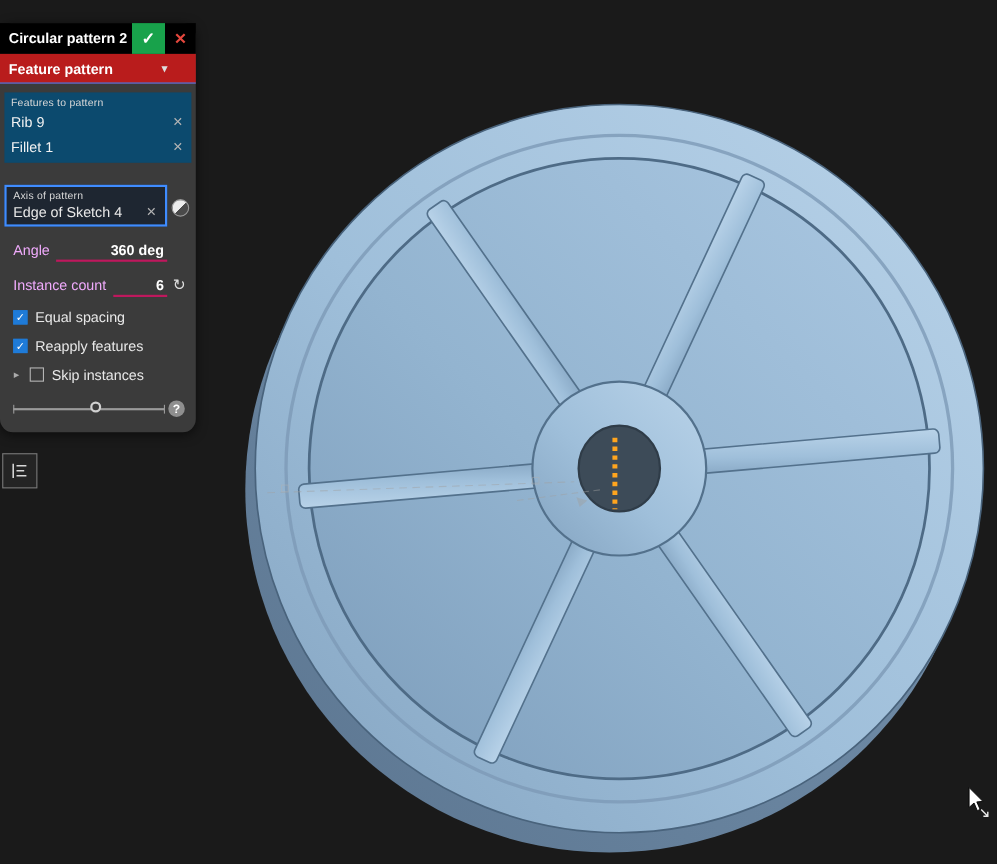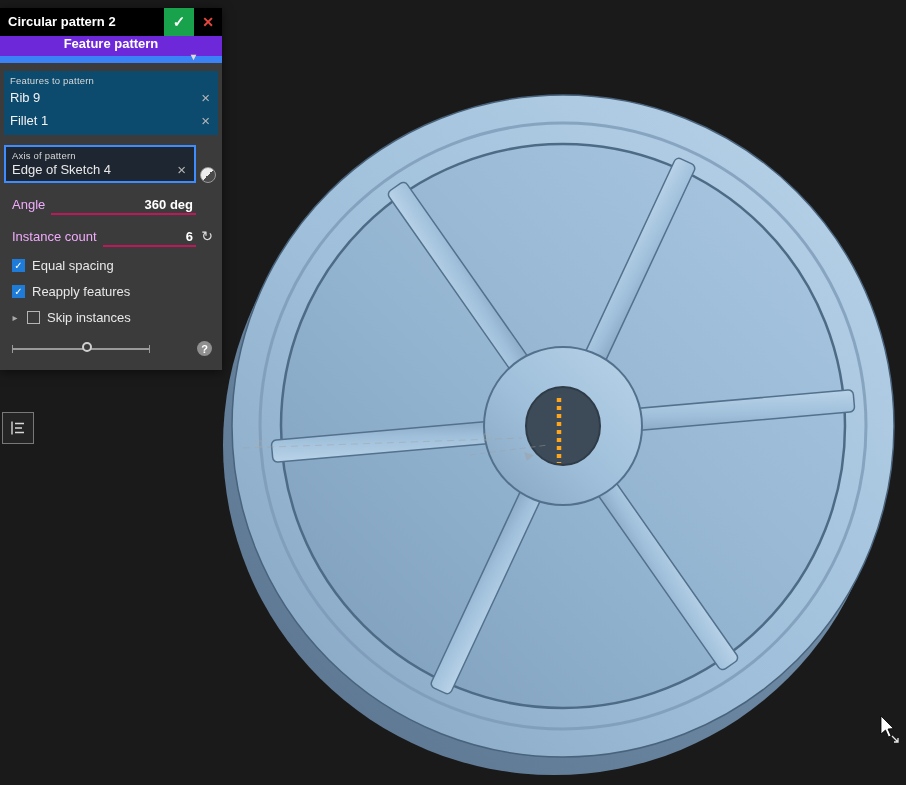--- a/index.html
+++ b/index.html
@@ -7,55 +7,55 @@
     width: 906px; height: 785px; overflow: hidden;
     background: #1a1a1a;
     font-family: "Liberation Sans", sans-serif;
     position: relative;
   }
   
   #viewport { position: absolute; left: 0; top: 0; z-index: 0; }
 
   
   .panel {
-    position: absolute; left: 0; top: 8px; width: 222px;
+    position: absolute; left: 0; top: 21px; width: 178px;
     background: #3b3b3b; color: #e8e8e8; z-index: 10;
     box-shadow: 0 2px 10px rgba(0,0,0,.55);
     font-size: 13px;
+    border-radius: 12px;
   }
   .titlebar { display: flex; align-items: stretch; background: #000; height: 28px; }
   .titlebar .title {
     flex: 1; color: #fff; font-weight: bold; font-size: 13px;
     line-height: 28px; padding-left: 8px; white-space: nowrap;
   }
   .btn-confirm {
     width: 30px; background: #18a24b; color: #fff; display: flex;
     align-items: center; justify-content: center; font-weight: bold; font-size: 15px;
     cursor: pointer;
   }
   .btn-close {
     width: 28px; color: #e5473d; display: flex; align-items: center;
     justify-content: center; font-weight: bold; font-size: 14px; cursor: pointer;
   }
   .dropdown {
-    display: flex; align-items: center; background: #6d28d9; height: 27px;
+    display: flex; align-items: center; background: #b91c1c; height: 27px;
     padding: 0 8px; color: #fff; font-weight: bold; cursor: pointer;
-    border-bottom: 7px solid #3b82f6;
-    flex-direction: column;
+    border-bottom: 1px solid #3b82f6;
   }
   .dropdown .caret { margin-left: auto; margin-right: 18px; font-size: 10px; color: #ddd; }
 
   .panel-body { padding: 8px 4px 12px; }
 
   .features-box { background: #0c4a6e; padding: 4px 6px 3px; }
   .mini-label { font-size: 9.5px; color: #d8d8d8; letter-spacing: .2px; }
   .feature-item { display: flex; align-items: center; height: 23px; color: #f2f2f2; }
   .remove { margin-left: auto; color: #b5b5b5; font-size: 15px; line-height: 1; padding: 0 2px; cursor: pointer; }
 
-  .axis-row { display: flex; align-items: flex-end; margin-top: 10px; }
+  .axis-row { display: flex; align-items: flex-start; margin-top: 20px; }
   .axis-box {
     flex: 1; border: 2px solid #3f8cff; background: #1e2631;
     padding: 3px 6px 4px;
   }
   .axis-value-row { display: flex; align-items: center; margin-top: 1px; }
   .axis-icon {
     width: 16px; height: 16px; border-radius: 50%; margin: 13px 2px 0 4px;
     background: linear-gradient(135deg, #ececec 0 50%, #4a4a4a 50% 100%);
     border: 1px solid #9a9a9a; cursor: pointer; flex: 0 0 auto;
   }

